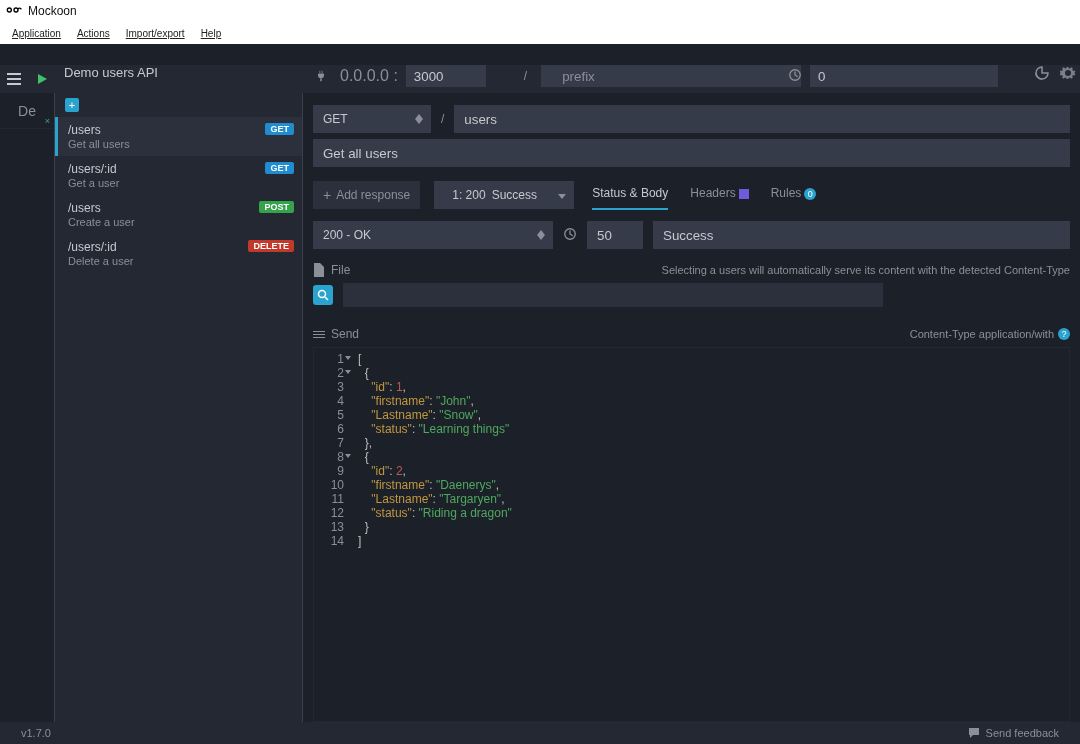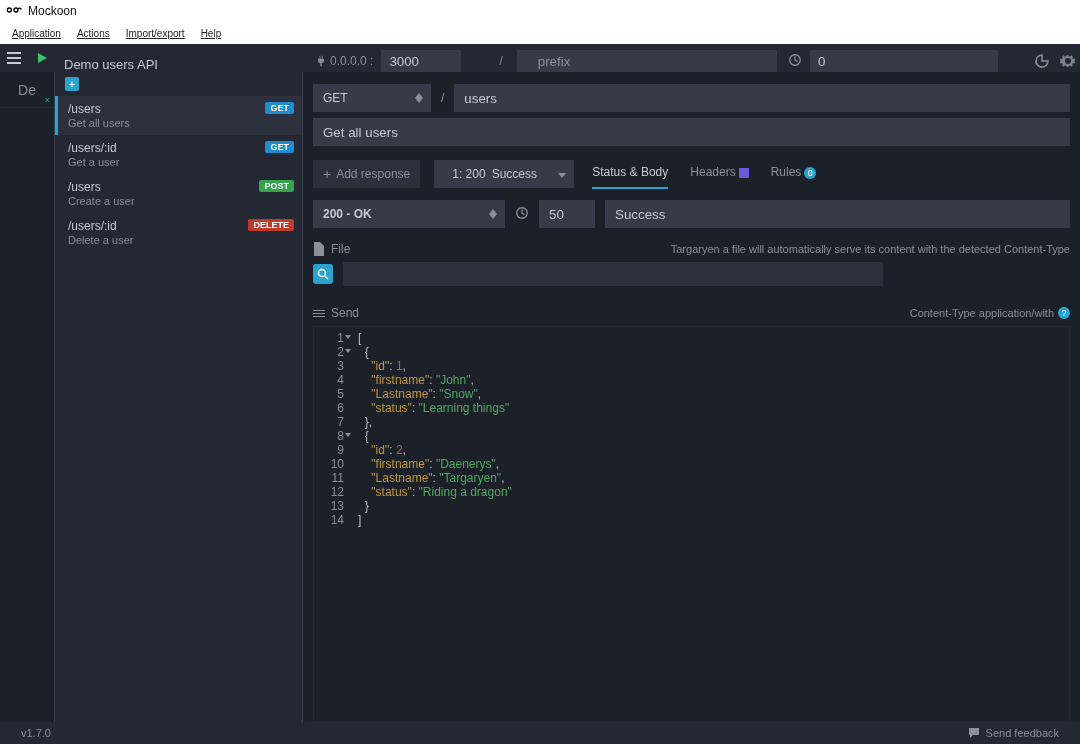--- a/index.html
+++ b/index.html
@@ -19,29 +19,29 @@
     --border:#3a404d;
   }
   *{box-sizing:border-box;font-family:"Segoe UI",Arial,sans-serif;}
   body{margin:0;background:#fff;height:744px;width:1080px;overflow:hidden;font-size:12px;}
   .titlebar{height:22px;display:flex;align-items:center;padding:2px 6px;background:#fff;color:#111;}
   .titlebar svg{width:16px;height:12px;}
   .title-text{margin-left:6px;font-size:12px;color:#111;}
   .menubar{height:22px;background:#fff;color:#222;display:flex;align-items:center;padding:0 4px;border-bottom:0px;}
   .menu-item{padding:2px 8px;font-size:10px;text-decoration:underline;}
   .app{position:absolute;top:44px;left:0;right:0;bottom:0;background:var(--bg0);color:var(--text);display:flex;flex-direction:column;}
-  .topbar{height:28px;background:var(--bg1);display:flex;align-items:flex-end;position:relative;}
+  .topbar{height:28px;background:var(--bg1);display:flex;align-items:flex-start;position:relative;margin-top:21px;}
   .tb-btn{width:28px;height:28px;display:flex;align-items:center;justify-content:center;}
   .hamburger{display:flex;flex-direction:column;gap:3px;}
   .hamburger span{width:14px;height:2px;background:var(--text);}
   .play{color:var(--play);}
   .play svg{width:12px;height:12px;}
   .api-name{font-size:13px;margin-left:8px;color:var(--text);}
   .tb-sec1{position:absolute;left:315px;display:flex;align-items:center;gap:8px;}
-  .plug{color:var(--muted);font-size:12px;display:flex;align-items:center;gap:3px;}
+  .plug{color:var(--muted);font-size:16px;display:flex;align-items:center;gap:13px;}
   .plug svg{width:12px;height:12px;}
   .port-in{width:80px;height:22px;background:var(--bg3);border:none;color:var(--text);padding:0 8px;}
   .slash{color:var(--muted);margin-left:30px;margin-right:6px;}
   .prefix-in{width:260px;height:22px;background:var(--bg3);border:none;color:var(--text);padding:0 21px;}
   input::placeholder{color:var(--muted);}
   .tb-sec2{position:absolute;left:788px;display:flex;align-items:center;gap:8px;}
   .clock svg{width:14px;height:14px;}
   .lat-in{width:188px;height:22px;background:var(--bg3);border:none;color:var(--text);padding:0 8px;}
   .tb-right{position:absolute;right:4px;display:flex;align-items:center;gap:10px;color:var(--muted);}
   .tb-right svg{width:16px;height:16px;}
@@ -76,21 +76,21 @@
   .respsel .code{color:var(--text);margin-right:6px;}
   .respsel .chev-single{position:absolute;right:8px;color:var(--muted);}
   .tabs{display:flex;margin-left:18px;height:28px;align-items:center;gap:22px;}
   .tab{color:var(--muted);font-size:12px;padding-bottom:4px;position:relative;}
   .tab.active{color:var(--text);}
   .tab.active::after{content:"";position:absolute;left:0;right:0;bottom:-6px;height:2px;background:var(--accent);}
   .tab .sm-ic{display:inline-block;width:10px;height:10px;background:#6f5bd9;margin-left:3px;vertical-align:middle;}
   .tab .sm-circ{display:inline-block;width:12px;height:12px;border-radius:50%;background:var(--accent);color:#fff;font-size:9px;text-align:center;line-height:12px;margin-left:3px;vertical-align:middle;}
 
   .row2{margin-top:12px;display:flex;gap:10px;align-items:center;}
-  .status-sel{width:192px;font-weight:bold;}
+  .status-sel{width:240px;}
   .delay-in{width:56px;}
   .comment-in{flex:1;}
 
   .file-row{margin-top:14px;display:flex;align-items:center;color:var(--muted);font-size:12px;}
   .file-row .label{display:flex;align-items:center;gap:6px;}
   .file-row .note{margin-left:auto;font-size:11px;}
   .file-sel-row{margin-top:6px;display:flex;align-items:center;gap:10px;}
   .sq-ic{width:20px;height:20px;background:var(--accent);border-radius:3px;display:flex;align-items:center;justify-content:center;color:#fff;}
   .file-in{width:540px;height:24px;background:var(--bg2);border:none;}
 
@@ -289,21 +289,21 @@
         <input class="input-box comment-in" value="Success" style="">
       </div>
 
       <div class="file-row">
         <div class="label">
           <svg width="12" height="14" viewBox="0 0 12 14">
               <path d="M1 0h6l4 4v10H1z" fill="currentColor"></path>
             </svg>
           <span>File</span>
         </div>
-        <div class="note">Targaryen a file will automatically serve its content with the detected Content-Type</div>
+        <div class="note">Selecting a users will automatically serve its content with the detected Content-Type</div>
       </div>
       <div class="file-sel-row">
         <div class="sq-ic">
           <svg width="12" height="12" viewBox="0 0 12 12">
               <circle cx="5" cy="5" r="3.5" fill="none" stroke="#fff" stroke-width="1.5"></circle>
               <path d="M8 8l3 3" stroke="#fff" stroke-width="1.5"></path>
             </svg>
         </div>
         <input class="file-in" style="">
       </div>

